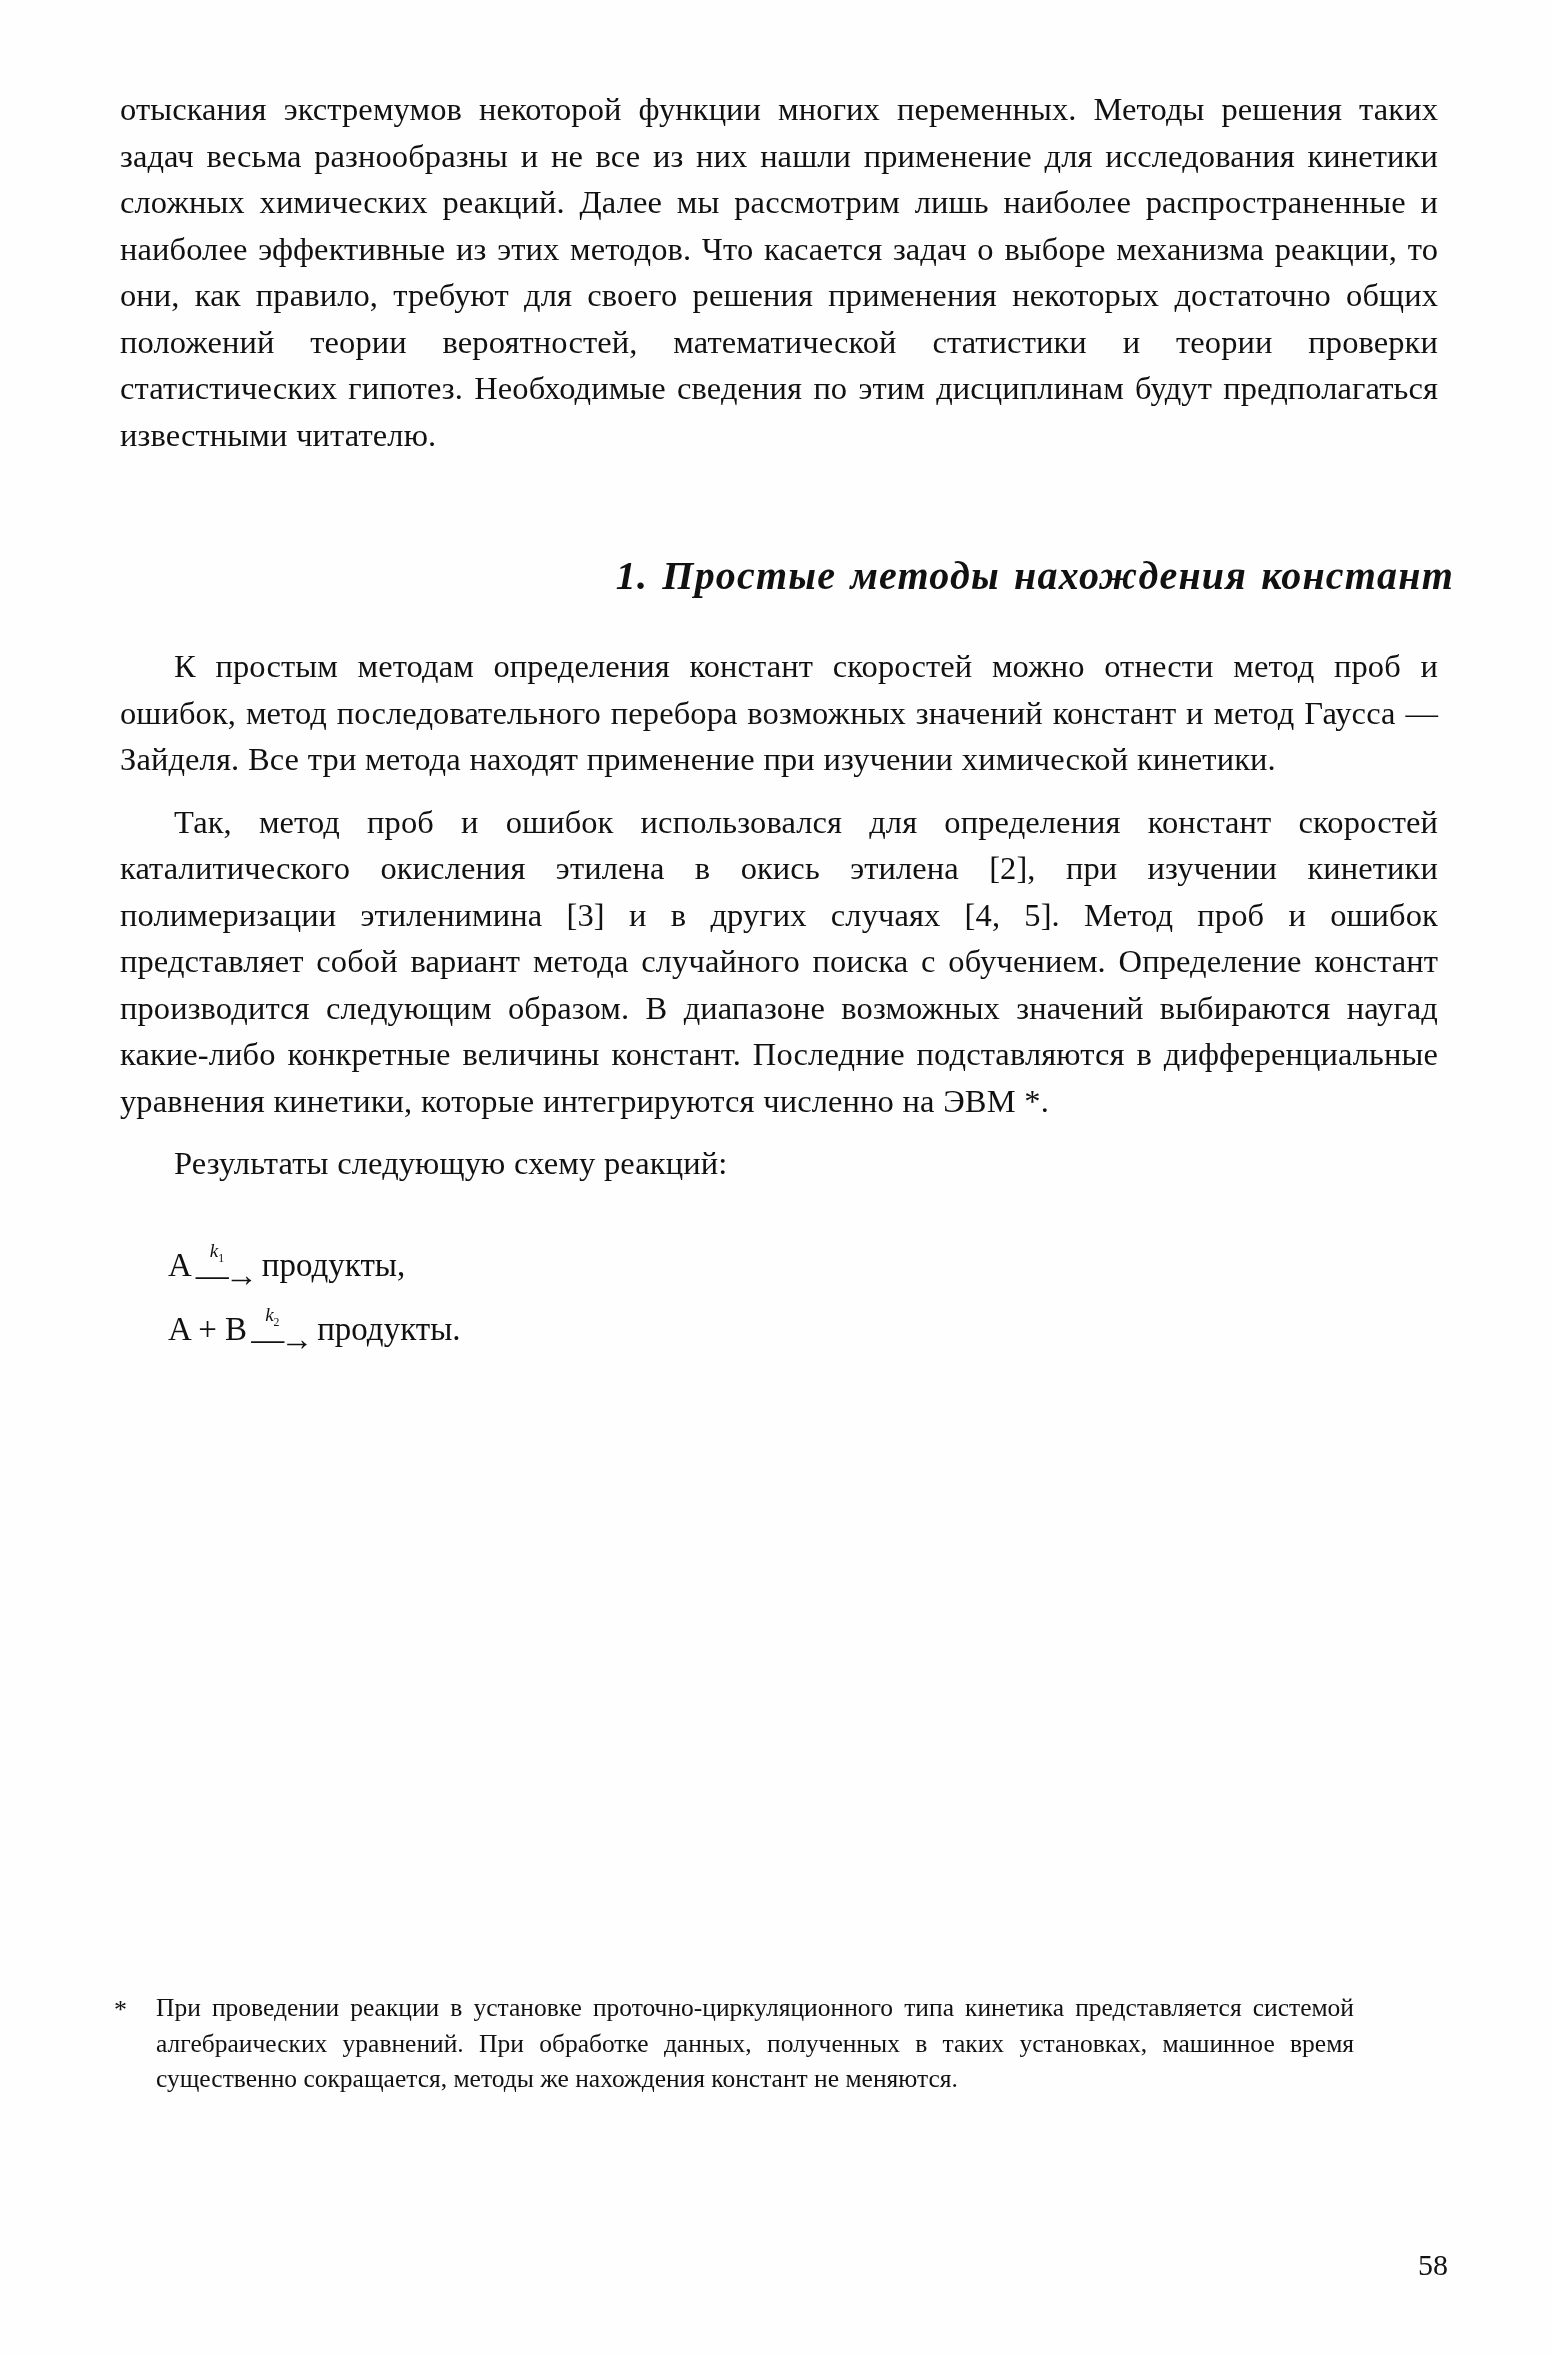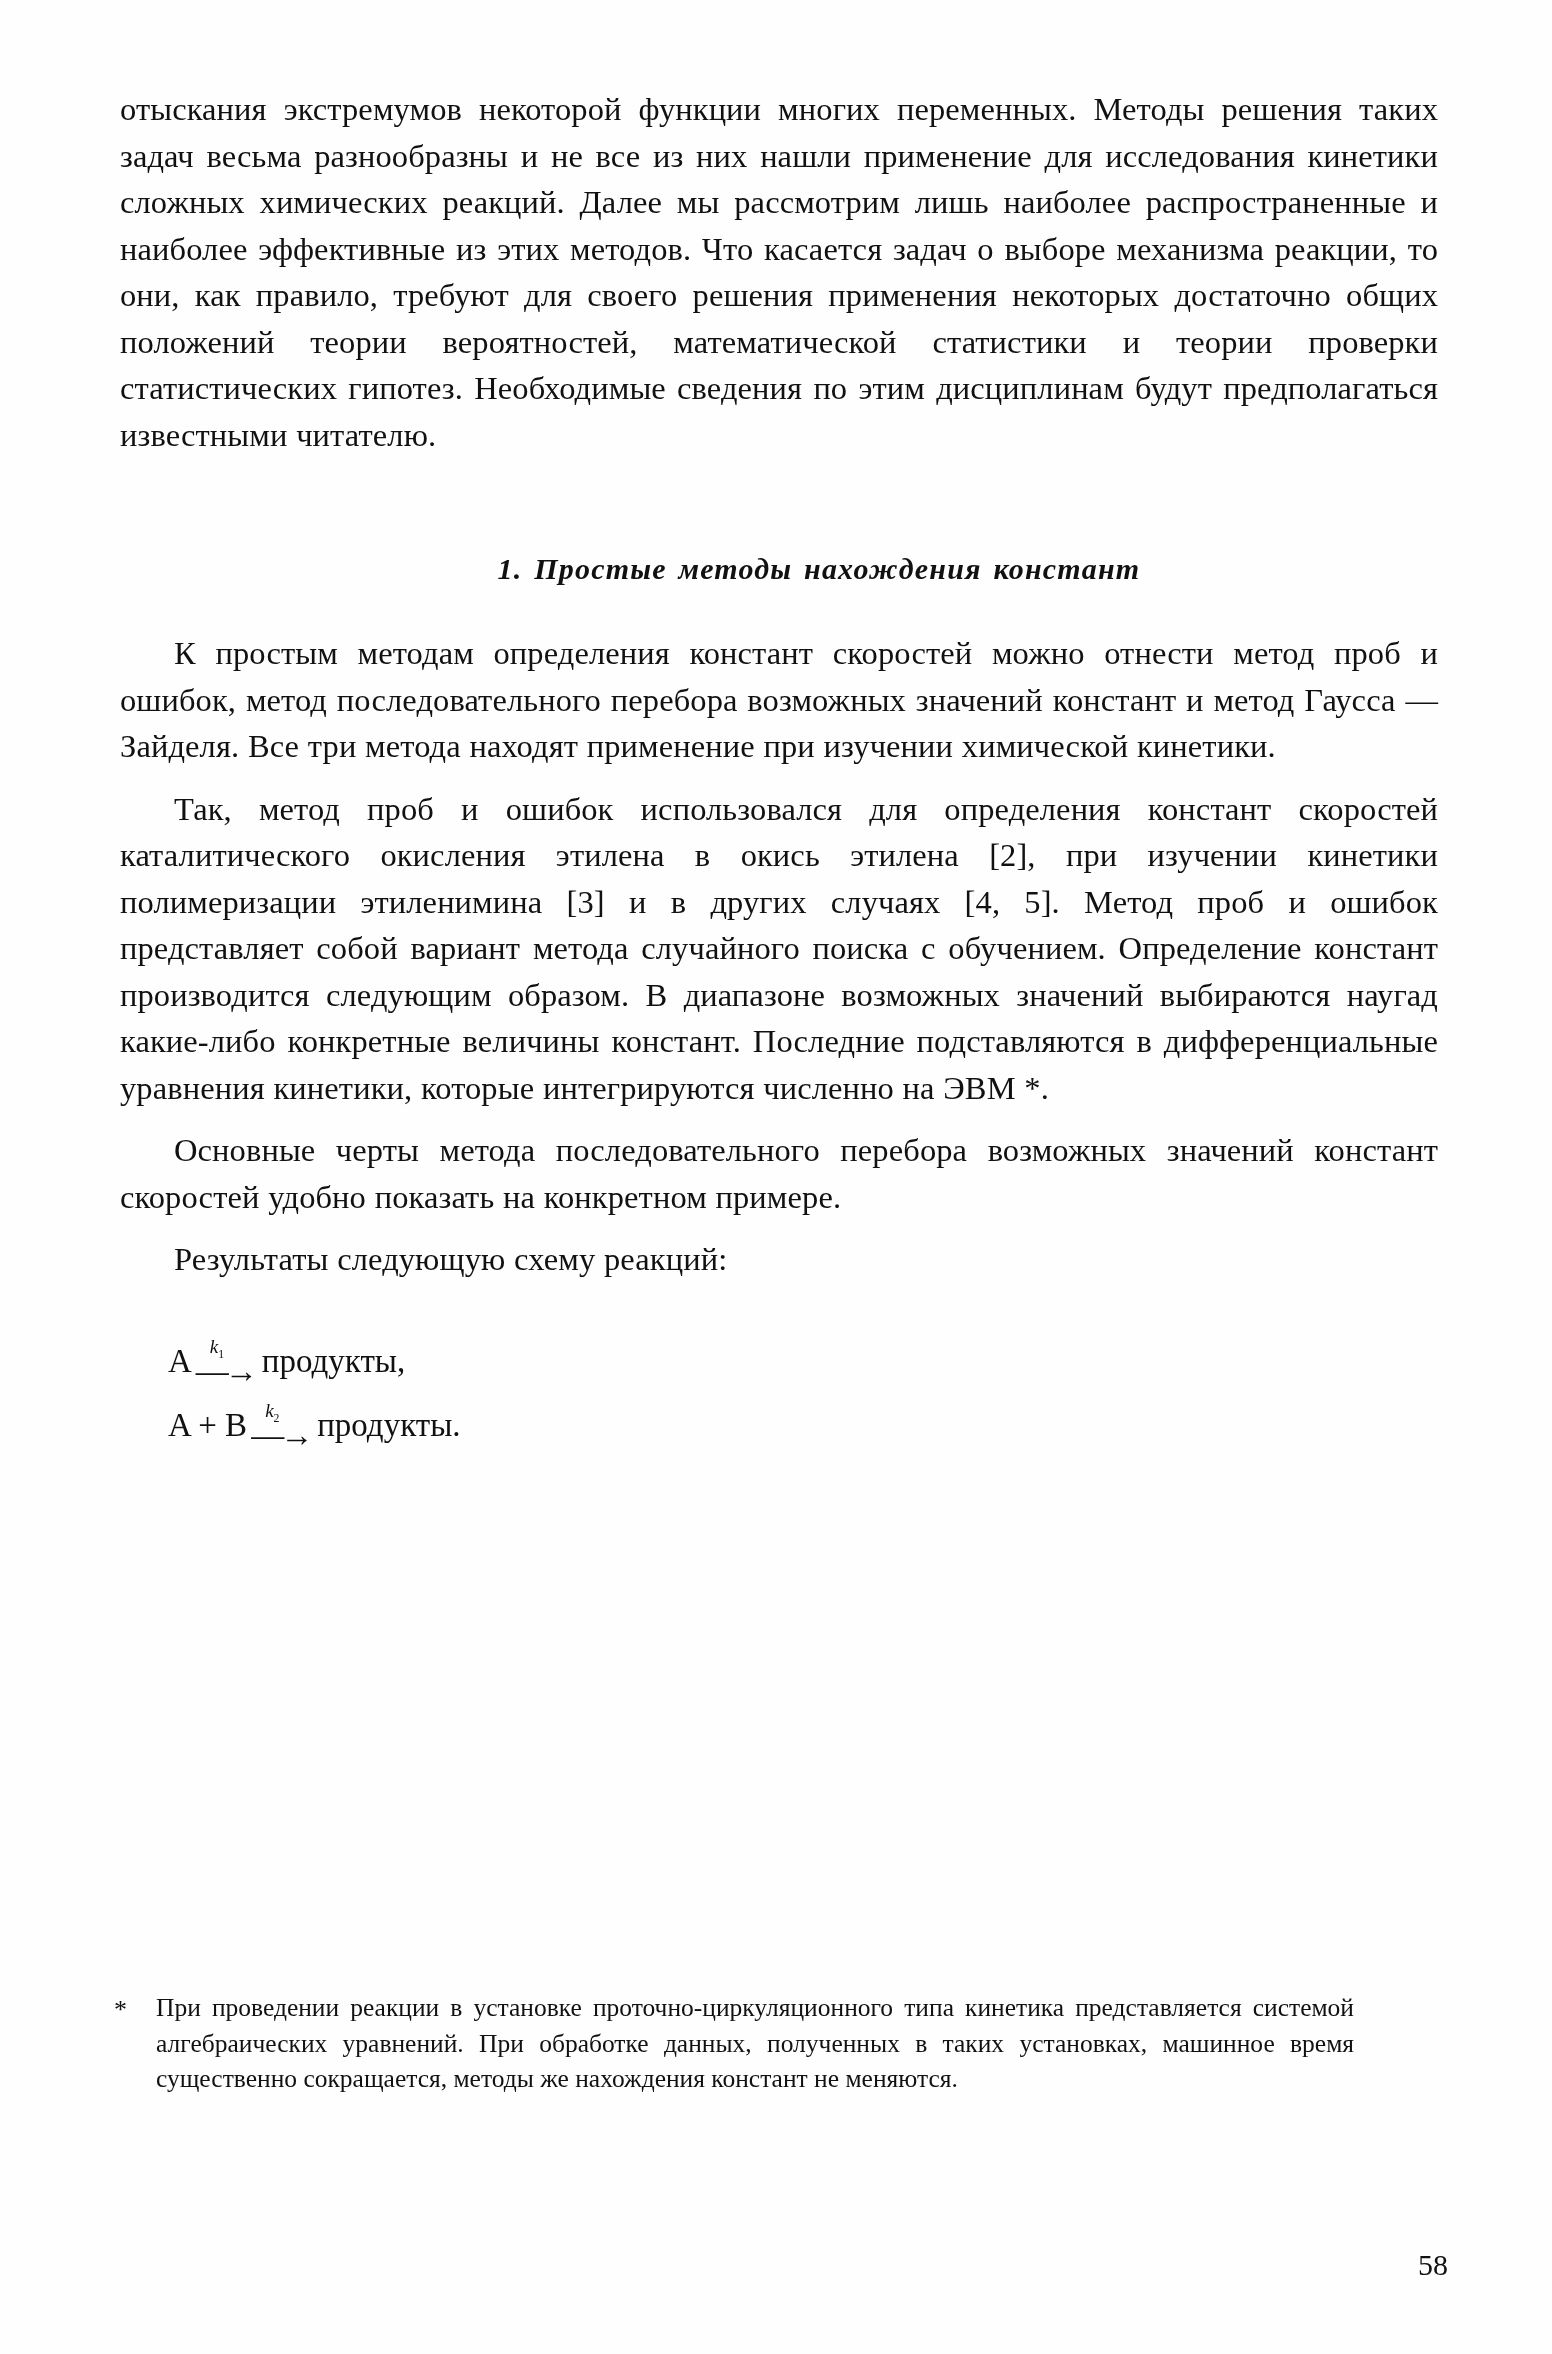--- a/index.html
+++ b/index.html
@@ -36,25 +36,25 @@
     text-justify: inter-word;
     letter-spacing: 0.1px;
     word-spacing: 0.5px;
   }
   p.para.indent {
     text-indent: 54px;
   }
   .block-gap-lg { height: 78px; }
   .section-title {
     margin: 0 0 6px 0;
-    font-size: 30px;
+    font-size: 40px;
     font-weight: bold;
     font-style: italic;
     font-family: "Liberation Serif", serif;
-    text-align: center;
+    text-align: right;
     padding-left: 80px;
     letter-spacing: 1.2px;
     word-spacing: 3px;
   }
   .gap-after-title { height: 22px; }
   .formula-block {
     margin-top: 46px;
     padding-left: 64px;
   }
   .formula {
@@ -128,21 +128,20 @@
     <p class="para">отыскания экстремумов некоторой функции многих переменных. Методы решения таких задач весьма разнообразны и не все из них нашли применение для исследования кинетики сложных химических реакций. Далее мы рассмотрим лишь наиболее распространенные и наиболее эффективные из этих методов. Что касается задач о выборе механизма реакции, то они, как правило, требуют для своего решения применения некоторых достаточно общих положений теории вероятностей, математической статистики и теории проверки статистических гипотез. Необходимые сведения по этим дисциплинам будут предполагаться известными читателю.</p>
 
     <div class="block-gap-lg"></div>
 
     <h2 class="section-title">1. Простые методы нахождения констант</h2>
 
     <div class="gap-after-title"></div>
 
     <p class="para indent">К простым методам определения констант скоростей можно отнести метод проб и ошибок, метод последовательного перебора возможных значений констант и метод Гаусса — Зайделя. Все три метода находят применение при изучении химической кинетики.</p>
     <p class="para indent">Так, метод проб и ошибок использовался для определения констант скоростей каталитического окисления этилена в окись этилена [2], при изучении кинетики полимеризации этиленимина [3] и в других случаях [4, 5]. Метод проб и ошибок представляет собой вариант метода случайного поиска с обучением. Определение констант производится следующим образом. В диапазоне возможных значений выбираются наугад какие-либо конкретные величины констант. Последние подставляются в дифференциальные уравнения кинетики, которые интегрируются численно на ЭВМ *.</p>
-    <p class="para indent">Основные черты метода последовательного перебора возможных значений констант скоростей удобно показать на конкретном примере.</p>
     <p class="para indent">Результаты следующую схему реакций:</p>
 
     <div class="formula-block">
 
       <div class="formula">
         <span>A</span><span class="arrow-group"><span class="lbl"><span>k</span><span class="sub">1</span></span><span class="arr">—→</span></span><span>продукты,</span>
       </div>
 
       <div class="formula">
         <span>A + B</span><span class="arrow-group"><span class="lbl"><span>k</span><span class="sub">2</span></span><span class="arr">—→</span></span><span>продукты.</span>

